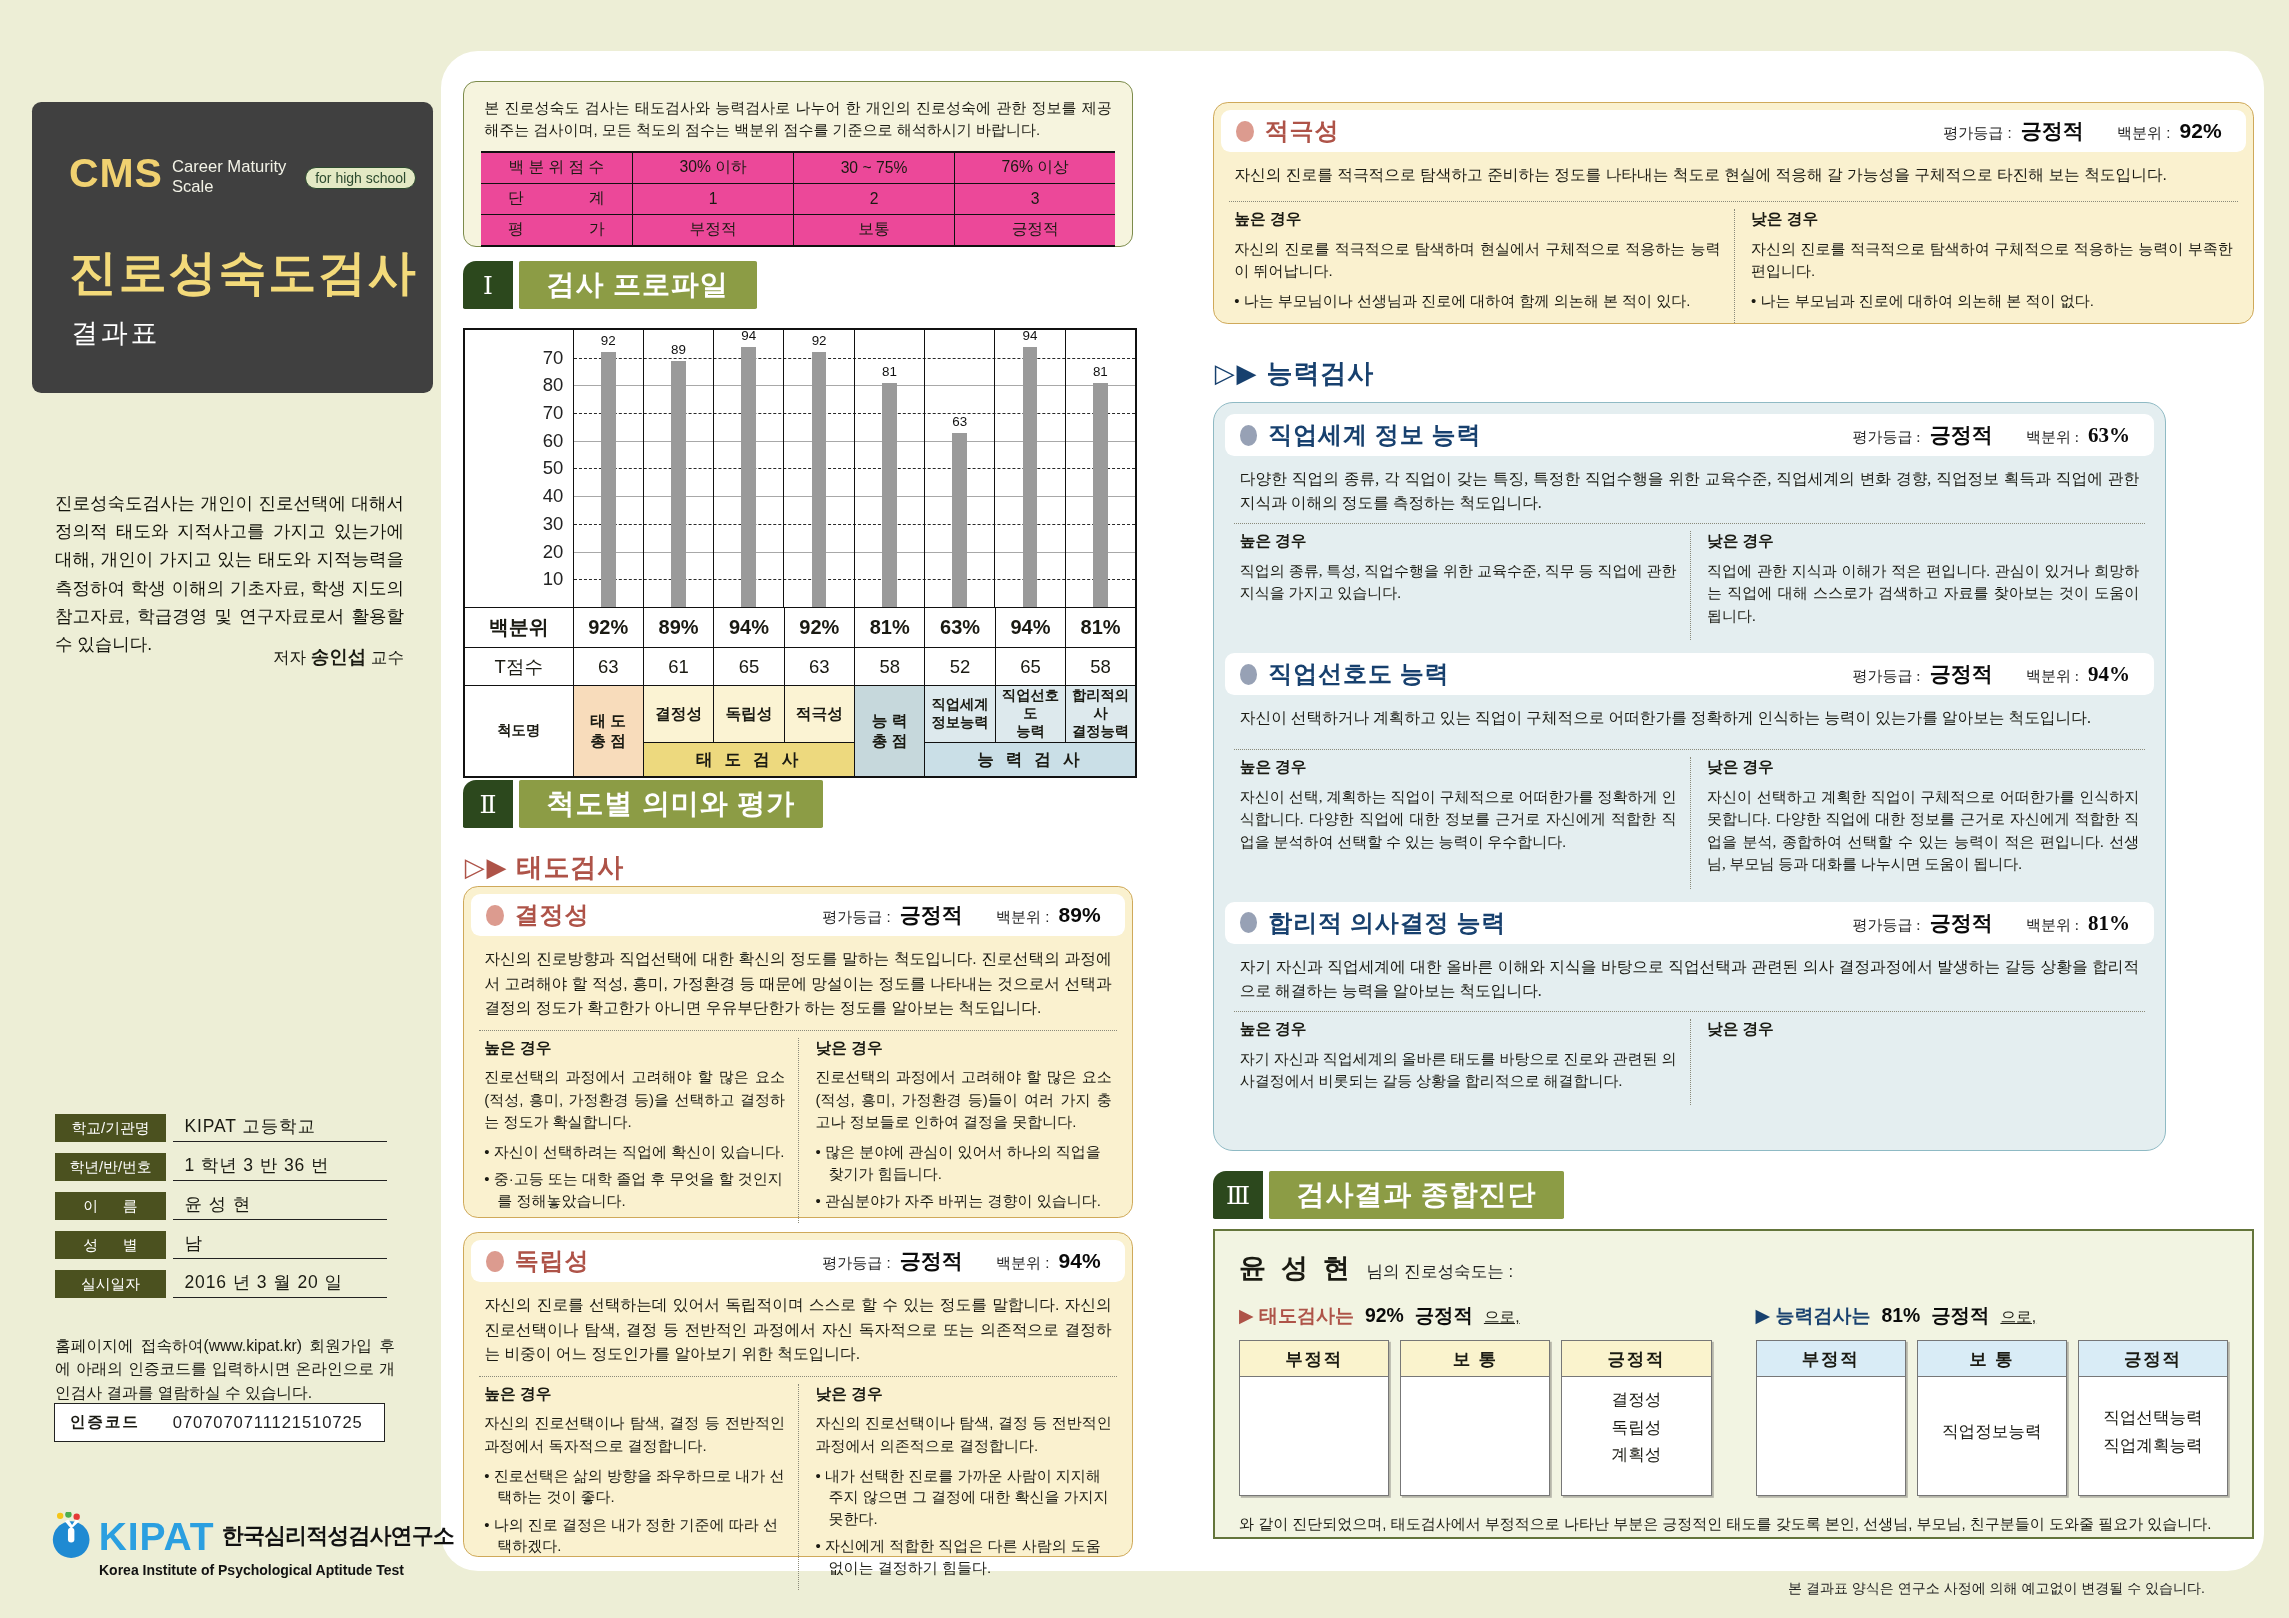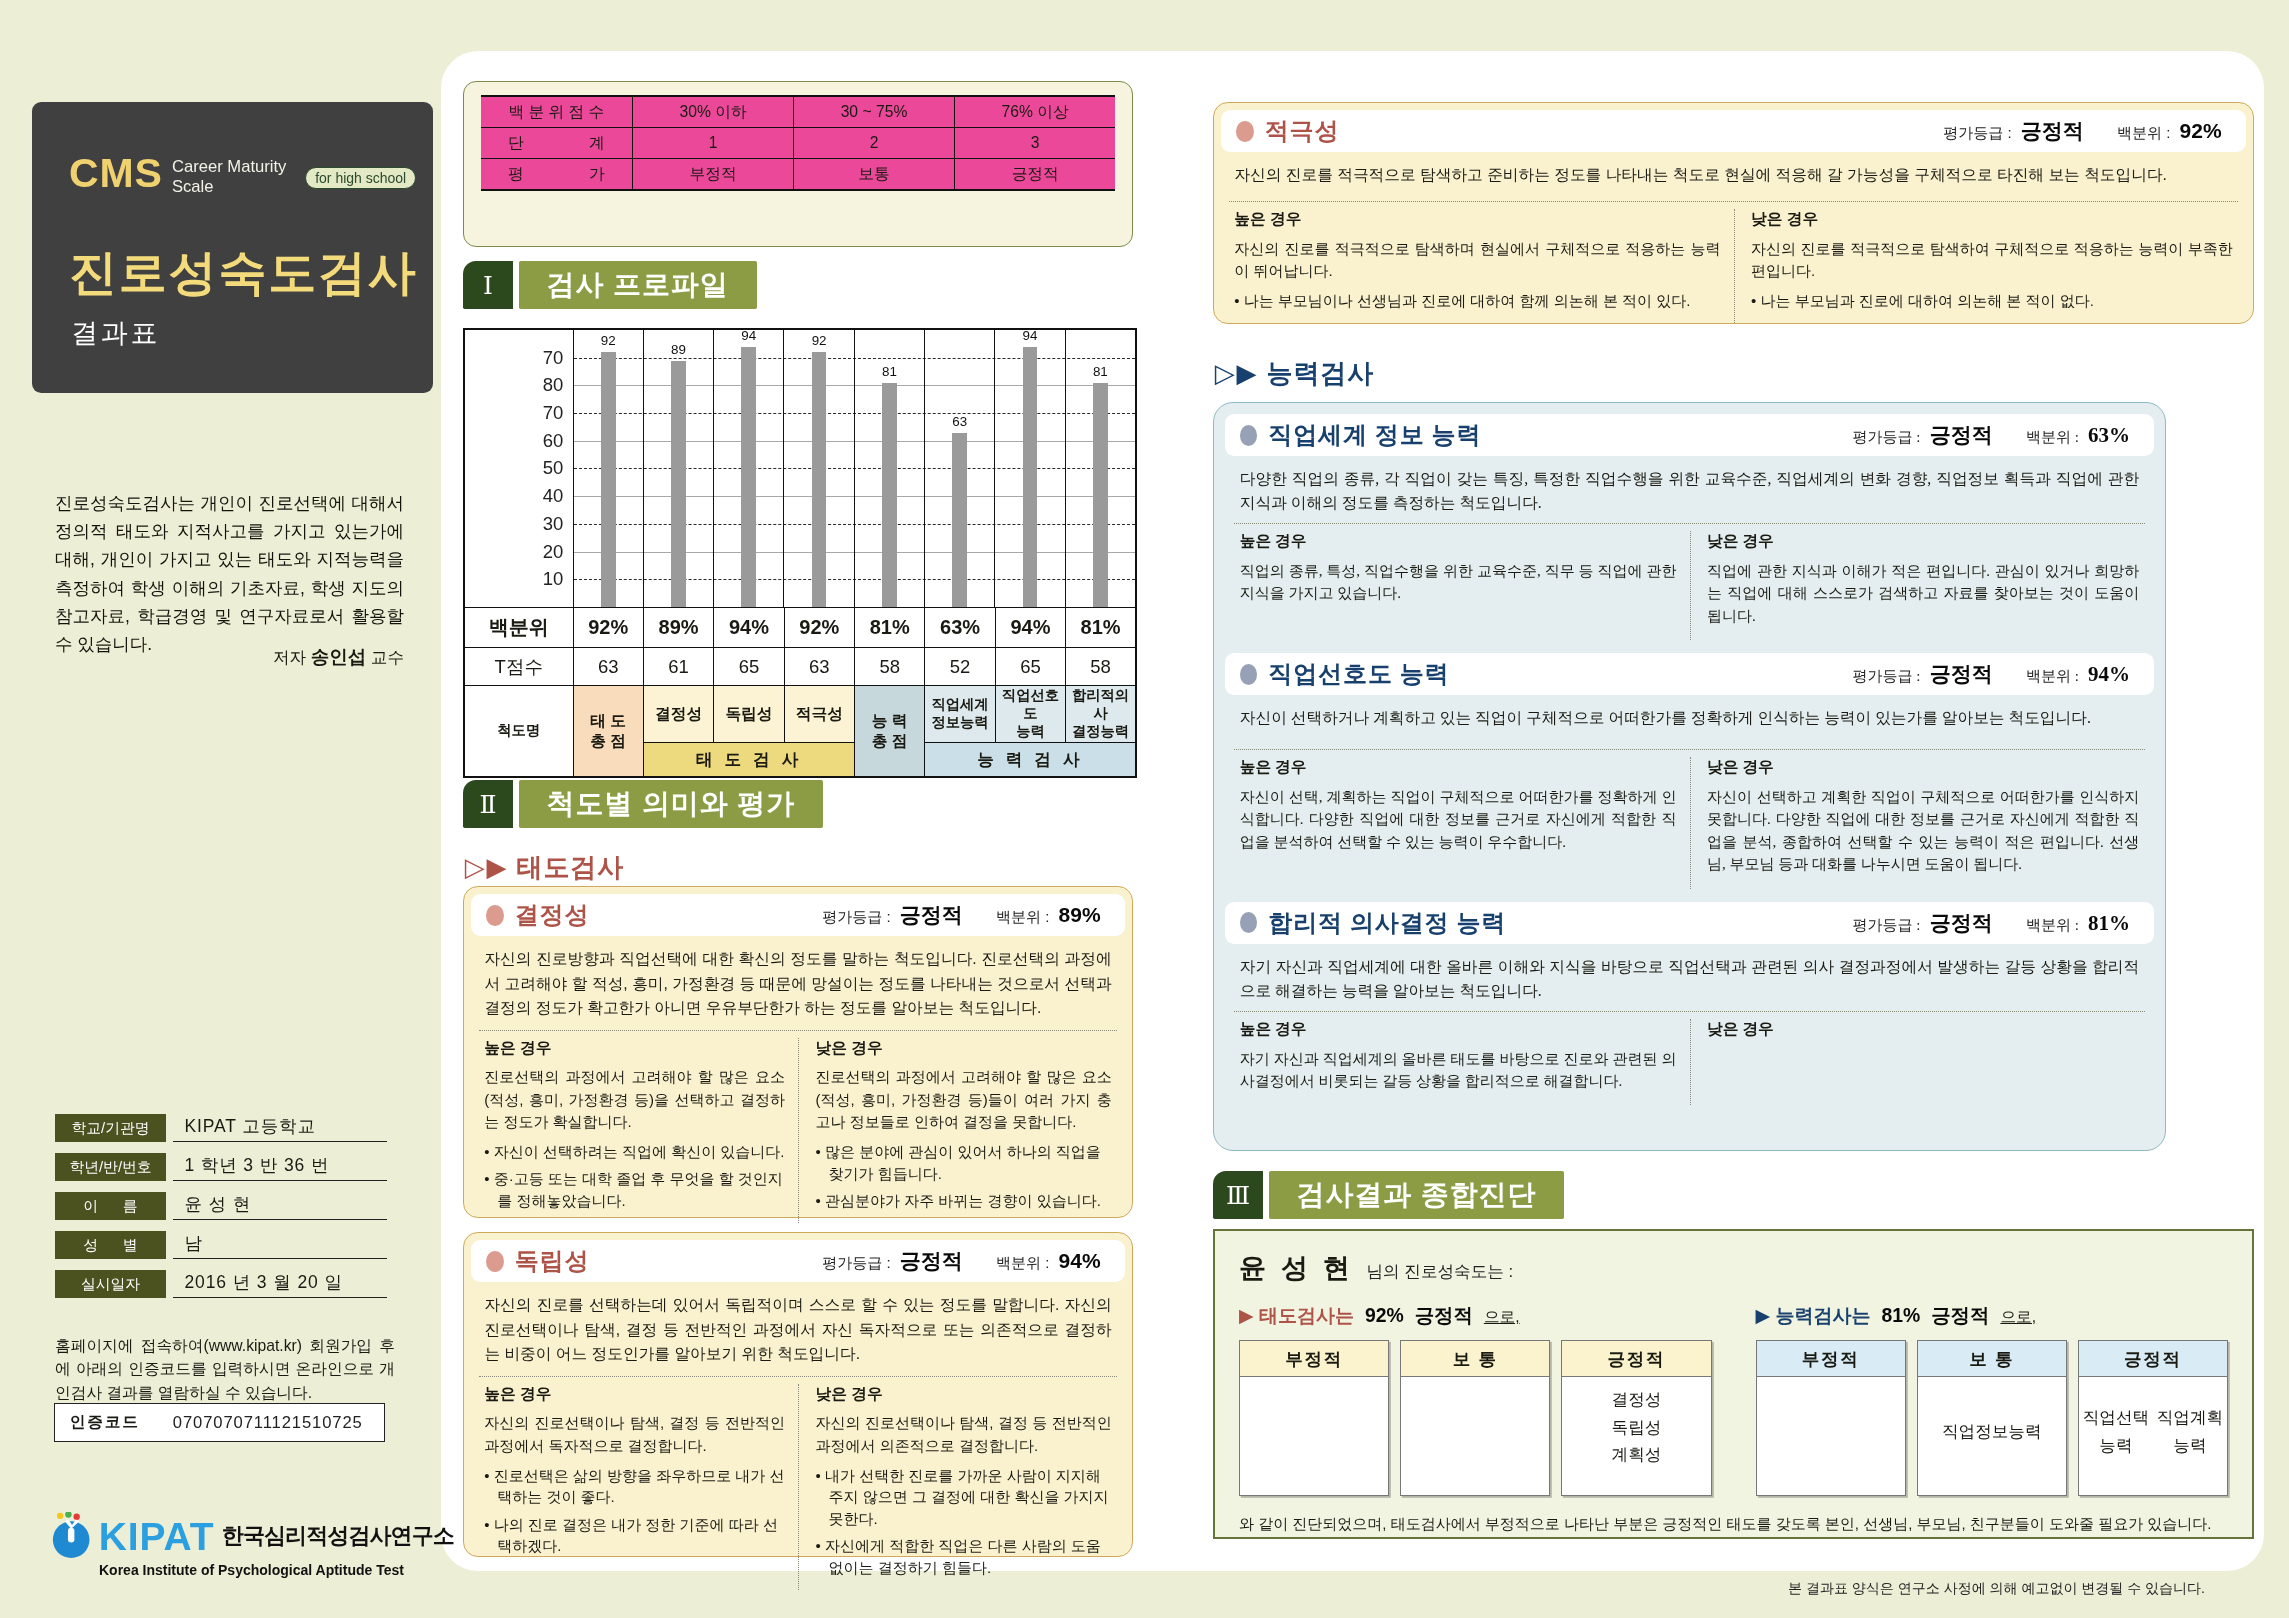--- a/index.html
+++ b/index.html
@@ -269,20 +269,21 @@
       <span class="logo-kipat">KIPAT</span>
       <span class="logo-kr">한국심리적성검사연구소</span>
     </div>
     <div class="logo-en">Korea Institute of Psychological Aptitude Test</div>
   </div>
 
   <div class="white-panel" style="background:transparent;">
     <div class="mid-col">
 
       <div class="intro-box">
+        <p class="intro-box-text">본 진로성숙도 검사는 태도검사와 능력검사로 나누어 한 개인의 진로성숙에 관한 정보를 제공해주는 검사이며, 모든 척도의 점수는 백분위 점수를 기준으로 해석하시기 바랍니다.</p>
         <table class="grade-table">
           <colgroup>
               <col style="width:152px">
               <col>
               <col>
               <col>
             </colgroup>
           <tbody>
               <tr>
             <td class="glabel pre">백 분 위 점 수</td>
@@ -670,21 +671,21 @@
               </div>
               <div class="mini">
                 <div class="mini-head abil">보 통</div>
                 <div class="mini-body" style="display:flex;align-items:center;justify-content:center;padding-top:0;">
                   <div>직업정보능력</div>
                 </div>
               </div>
               <div class="mini">
 
                 <div class="mini-head abil">긍정적</div>
-                <div class="mini-body" style="display:flex;flex-direction:row;align-items:center;justify-content:center;padding-top:0;">
+                <div class="mini-body" style="display:flex;flex-direction:column;align-items:center;justify-content:center;padding-top:0;">
                   <div>직업선택능력</div>
                   <div>직업계획능력</div>
                 </div>
               </div>
             </div>
           </div>
         </div>
         <div class="diag-summary">
           <div>와 같이 진단되었으며, 태도검사에서 부정적으로 나타난 부분은 긍정적인 태도를 갖도록 본인, 선생님, 부모님, 친구분들이 도와줄 필요가 있습니다.</div>
           <div>또한 능력검사에서 부정적으로 나타난 부분은 개인적인 노력과 주위의 도움으로 직업세계에 대하여 많이 알도록 도와줄 필요가 있습니다.</div>

